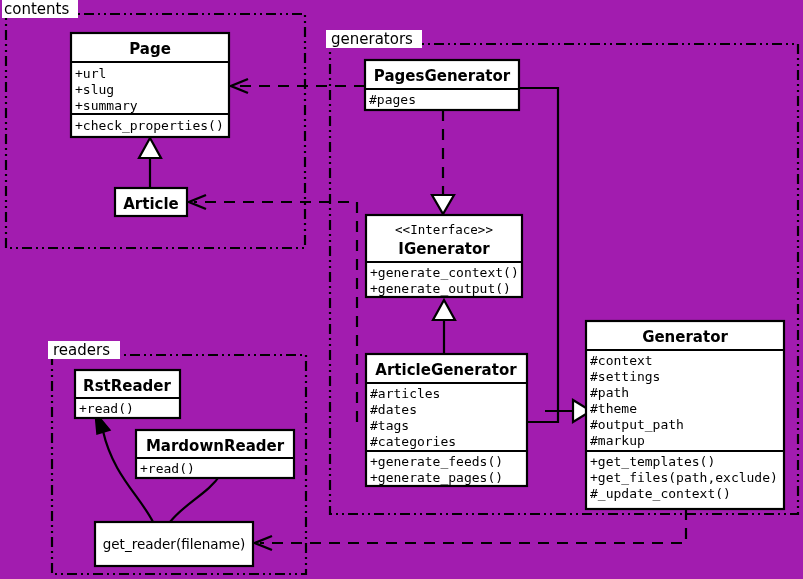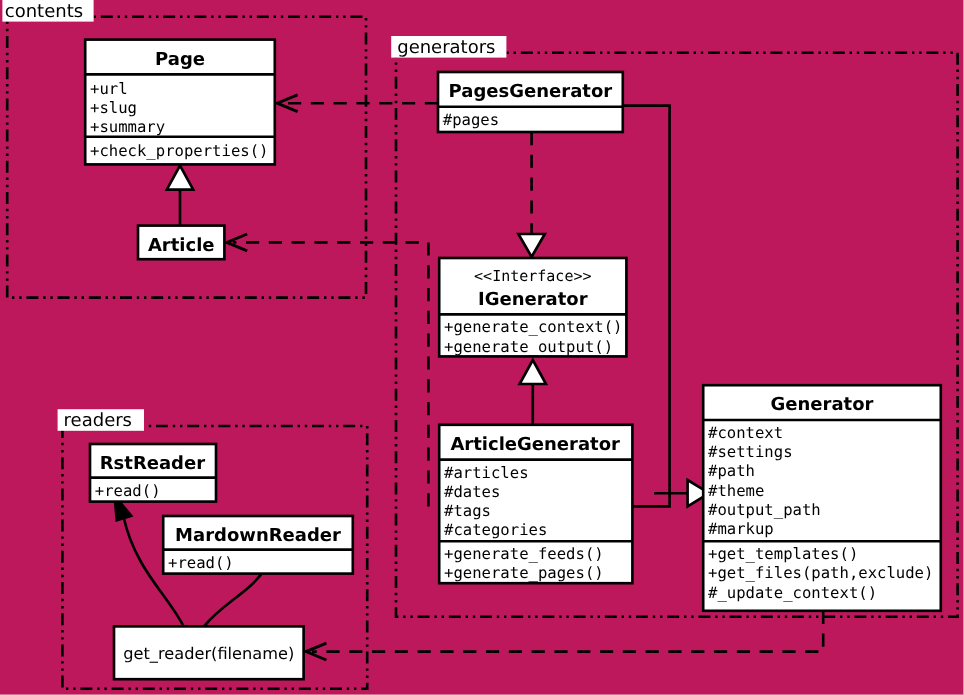--- a/index.html
+++ b/index.html
@@ -7,21 +7,21 @@
     padding: 0;
     background: #ffffff;
   }
   body {
     font-family: "DejaVu Sans", sans-serif;
   }
   #diagram-root {
     position: relative;
     width: 803px;
     height: 579px;
-    background: #be185d;
+    background: #a21caf;
     overflow: hidden;
   }
   #uml-svg {
     position: absolute;
     left: 0;
     top: 0;
     width: 803px;
     height: 579px;
   }
   .pkg-label {

